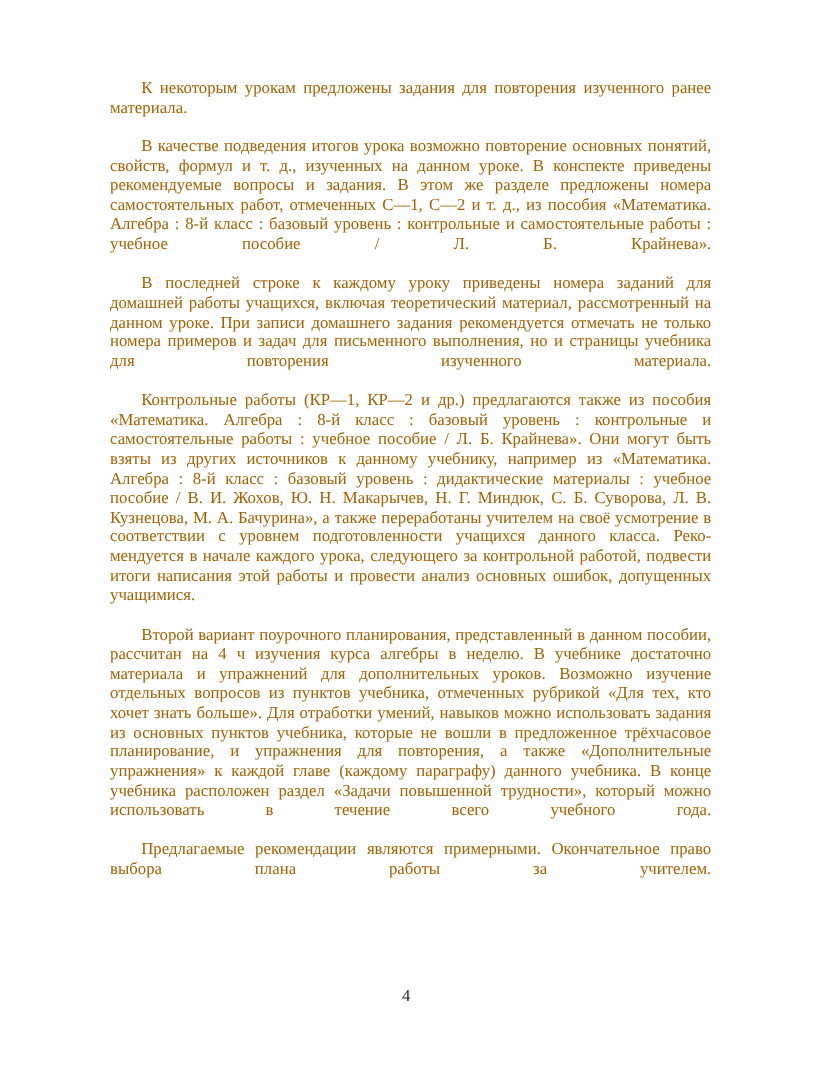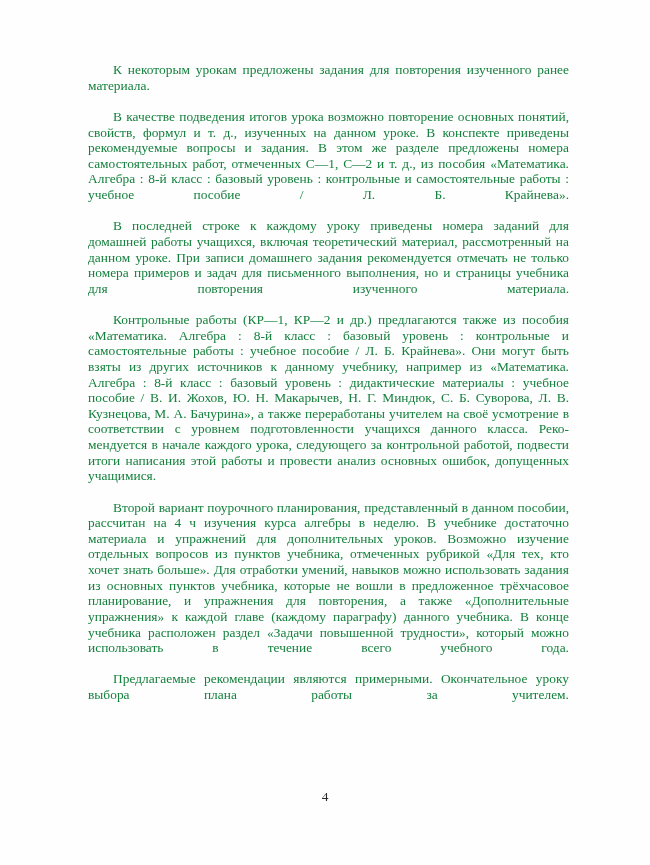--- a/index.html
+++ b/index.html
@@ -29,21 +29,21 @@
   }
   p.para {
     margin: 0;
     text-align: justify;
     text-justify: inter-word;
     font-size: 13.4px;
     line-height: 15.62px;
     text-indent: 25px;
     letter-spacing: 0.02px;
     word-spacing: 0.1px;
-    color: #15803d;
+    color: #a16207;
     hyphens: manual;
     -webkit-hyphens: manual;
   }
   p.para:last-of-type {
     margin-bottom: 0;
   }
   
   p.para::after {
     content: "";
     display: inline-block;
@@ -65,16 +65,16 @@
 <body>
 
 <div class="page"></div>
 
 <div class="text-column">
   <p class="para">К некоторым урокам предложены задания для повторения изучен­ного ранее материала.</p>
   <p class="para">В качестве подведения итогов урока возможно повторение основ­ных понятий, свойств, формул и т. д., изученных на данном уроке. В конспекте приведены рекомендуемые вопросы и задания. В этом же разделе предложены номера самостоятельных работ, отмеченных С—1, С—2 и т. д., из пособия «Математика. Алгебра : 8-й класс : ба­зовый уровень : контрольные и самостоятельные работы : учебное по­собие / Л. Б.  Крайнева».</p>
   <p class="para">В последней строке к каждому уроку приведены номера заданий для домашней работы учащихся, включая теоретический материал, рассмотренный на данном уроке. При записи домашнего задания ре­комендуется отмечать не только номера примеров и задач для пись­менного выполнения, но и страницы учебника для повторения изу­ченного материала.</p>
   <p class="para">Контрольные работы (КР—1, КР—2 и др.) предлагаются также из пособия «Математика. Алгебра : 8-й класс : базовый уровень : кон­трольные и самостоятельные работы : учебное пособие / Л. Б.  Край­нева». Они могут быть взяты из других источников к данному учебни­ку, например из «Математика. Алгебра : 8-й класс : базовый уровень : дидактические материалы : учебное пособие / В. И. Жохов, Ю. Н. Ма­карычев, Н. Г. Миндюк, С. Б. Суворова, Л. В. Кузнецова, М. А. Бачу­рина», а также переработаны учителем на своё усмотрение в соответ­ствии с уровнем подготовленности учащихся данного класса. Реко­мендуется в начале каждого урока, следующего за контрольной работой, подвести итоги написания этой работы и провести анализ основных ошибок, допущенных учащимися.</p>
   <p class="para">Второй вариант поурочного планирования, представленный в дан­ном пособии, рассчитан на 4 ч изучения курса алгебры в неделю. В учебнике достаточно материала и упражнений для дополнительных уроков. Возможно изучение отдельных вопросов из пунктов учебника, отмеченных рубрикой «Для тех, кто хочет знать больше». Для отра­ботки умений, навыков можно использовать задания из основных пунктов учебника, которые не вошли в предложенное трёхчасовое планирование, и упражнения для повторения, а также «Дополнитель­ные упражнения» к каждой главе (каждому параграфу) данного учеб­ника. В конце учебника расположен раздел «Задачи повышенной трудности», который можно использовать в течение всего учебного года.</p>
-  <p class="para">Предлагаемые рекомендации являются примерными. Окончатель­ное уроку выбора плана работы за учителем.</p>
+  <p class="para">Предлагаемые рекомендации являются примерными. Окончатель­ное право выбора плана работы за учителем.</p>
 </div>
 
 <div class="page-number">4</div>
 
 </body></html>

